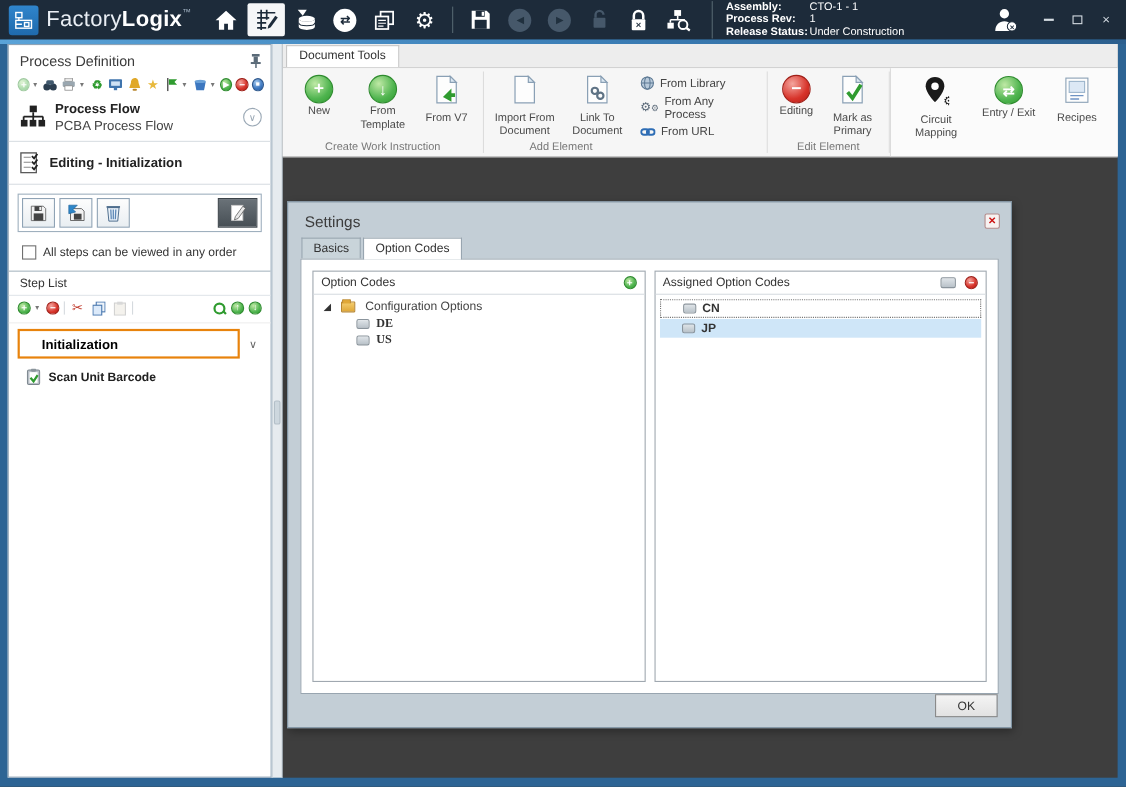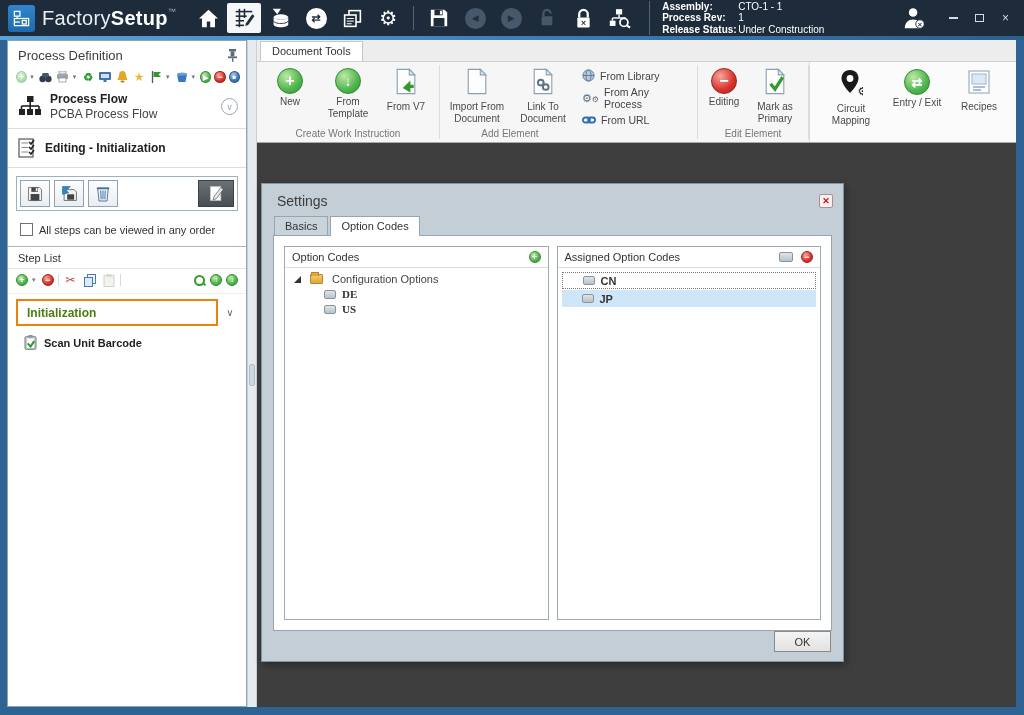--- a/index.html
+++ b/index.html
@@ -53,21 +53,21 @@
   .dbtn { width:30px; height:27px; border:1px solid #8fa3b5; background:linear-gradient(180deg,#fdfdfd,#e9eef2); display:flex; align-items:center; justify-content:center; }
   .dbtn.darkbtn { margin-left:auto; width:36px; background:linear-gradient(180deg,#6a7278,#474f55); border-color:#3b4349; }
   .chk-row { display:flex; align-items:center; gap:6px; padding:12px 10px 10px 12px; color:#333; }
   .chkbox { width:13px; height:13px; border:1px solid #707070; background:#fff; }
   .steplist { flex:1; margin:0 0 0 0; border-top:1px solid #a9b7c0; display:flex; flex-direction:column; }
   .sl-title { padding:5px 10px 4px 10px; font-size:11px; color:#333; border-bottom:1px solid #e2e6ea; }
   .sl-toolbar { display:flex; align-items:center; gap:4px; padding:4px 8px 6px 8px; border-bottom:1px solid #eee; }
   .sl-spacer { flex:1; }
   .vline { width:1px; height:12px; background:#d5dade; }
   .init-row { display:flex; align-items:center; padding:5px 4px 4px 8px; }
-  .init-box { flex:1; border:2px solid #e8830c; background:#fff; height:27px; display:flex; align-items:center; padding-left:9px; color:#4d7c0f; font-weight:bold; font-size:12px; }
+  .init-box { flex:1; border:2px solid #e8830c; background:#fff; height:27px; display:flex; align-items:center; padding-left:20px; color:#000000; font-weight:bold; font-size:12px; }
   .init-chev { width:24px; text-align:center; color:#666; font-size:10px; }
   .step-row { display:flex; align-items:center; gap:7px; padding:5px 0 4px 16px; font-weight:bold; font-size:11px; color:#222; }
 
   
   .splitter { width:10px; background:#e6ebef; border-left:1px solid #c6d0d8; border-right:1px solid #c6d0d8; position:relative; }
   .splitter .grip { position:absolute; left:1px; top:324px; width:6px; height:22px; background:#cdd7de; border:1px solid #b3bfc8; border-radius:2px; }
 
   
   .content { flex:1; background:#3e3e3e; position:relative; }
   .ribbon { height:103px; background:#f4f4f4; border-bottom:1px solid #aaa; }
@@ -81,21 +81,21 @@
   .rbtn { width:58px; display:flex; flex-direction:column; align-items:center; gap:2px; padding-top:2px; }
   .rbtn.wide { width:66px; }
   .rbtn .rlab { font-size:10px; color:#4a4a4a; text-align:center; line-height:1.15; }
   .big-circle { width:26px; height:26px; border-radius:50%; color:#fff; display:flex; align-items:center; justify-content:center; font-size:16px; font-weight:bold; line-height:1; }
   .rlinks { display:flex; flex-direction:column; gap:4px; padding:7px 10px 16px 2px; }
   .rlink { display:flex; align-items:center; gap:5px; font-size:10.5px; color:#444; }
   .rtools { margin-left:auto; display:flex; gap:8px; padding:5px 12px 0 12px; border-left:1px solid #dcdcdc; background:#fbfbfb; }
   .docico { position:relative; }
 
   
-  .dialog { position:absolute; left:4px; top:143px; width:583px; height:479px; background:#c3ced6; border:1px solid #7f93a2; box-shadow:2px 3px 8px rgba(0,0,0,.35); }
+  .dialog { position:absolute; left:4px; top:143px; width:659px; height:479px; background:#c3ced6; border:1px solid #7f93a2; box-shadow:2px 3px 8px rgba(0,0,0,.35); }
   .dlg-title { display:flex; align-items:center; justify-content:space-between; padding:9px 10px 6px 15px; font-size:14px; color:#3c3c3c; }
   .dlg-close { width:14px; height:14px; background:#f7f2f1; border:1px solid #b38b8b; border-radius:2px; color:#c11; font-size:9px; font-weight:bold; display:flex; align-items:center; justify-content:center; }
   .dlg-tabs { display:flex; padding-left:12px; }
   .dtab { font-size:11px; color:#333; padding:3px 10px 4px 10px; border:1px solid #98a5b0; border-bottom:none; background:#c9d4da; margin-right:2px; position:relative; top:1px; }
   .dtab.active { background:#fff; z-index:2; }
   .dlg-panel { margin:0 11px; background:#fff; border:1px solid #98a5b0; height:396px; padding:10px; display:flex; gap:8px; position:relative; z-index:1; }
   .listbox { flex:1; border:1px solid #a0a8b0; background:#fff; display:flex; flex-direction:column; }
   .lb-header { display:flex; align-items:center; justify-content:space-between; padding:4px 7px; font-size:11px; color:#333; border-bottom:1px solid #d8dde1; }
   .lb-hicons { display:flex; align-items:center; gap:8px; }
   .lb-body { flex:1; padding:4px 3px; font-size:11px; }
@@ -121,21 +121,21 @@
     <svg width="19" height="19" viewBox="0 0 24 24">
         <g stroke="#fff" stroke-width="1.6" fill="none">
       <rect x="3" y="3" width="7" height="6"></rect>
           <line x1="6.5" y1="9" x2="6.5" y2="12"></line>
       <rect x="3" y="12" width="18" height="9"></rect>
           <rect x="13" y="14.5" width="5" height="4.5"></rect>
       <line x1="3" y1="16.5" x2="10" y2="16.5"></line>
         </g>
       </svg>
   </div>
-  <div class="brand"><span class="bf">Factory</span><span class="bl">Setup</span><span class="tm">™</span></div>
+  <div class="brand"><span class="bf">Factory</span><span class="bl">Logix</span><span class="tm">™</span></div>
 
   <div class="tbtn">
     <svg width="21" height="19" viewBox="0 0 24 22">
         <path d="M12 1 L23 11 H19.5 V21 H14 V14.5 H10 V21 H4.5 V11 H1 Z" fill="#fff"></path>
       </svg>
   </div>
   <div class="tbtn active">
     <svg width="22" height="22" viewBox="0 0 24 24">
         <g stroke="#1d2b3a" stroke-width="1.7">
       <line x1="3" y1="5" x2="21" y2="5"></line>

